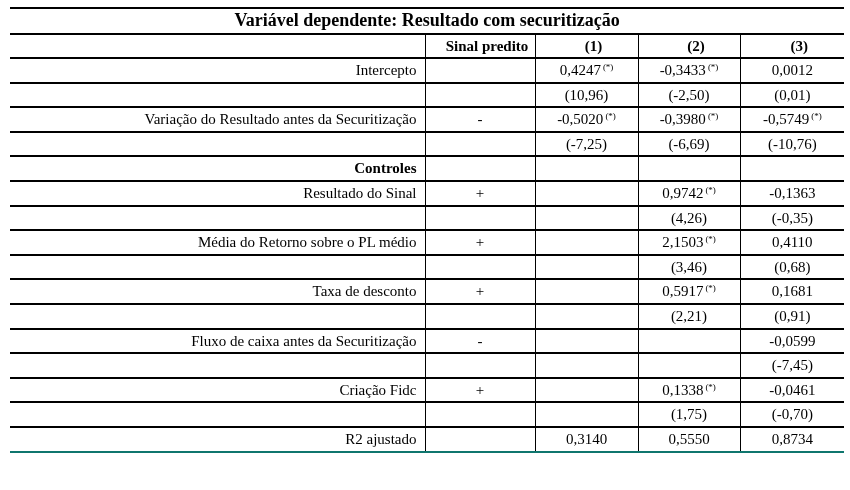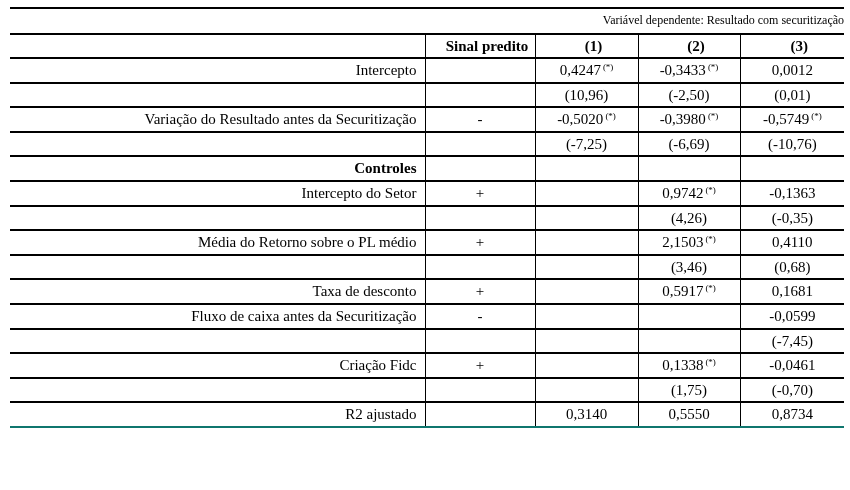--- a/index.html
+++ b/index.html
@@ -31,23 +31,23 @@
     height: 22.6px;
     line-height: 1.1;
     overflow: hidden;
     white-space: nowrap;
   }
   .results-table tbody tr:last-child td {
     border-bottom: 2px solid #0f766e;
   }
   tr.title-row th {
     height: 24px;
-    text-align: right;
-    font-weight: normal;
-    font-size: 12px;
+    text-align: center;
+    font-weight: bold;
+    font-size: 18px;
   }
   tr.header-row th {
     height: 22px;
     text-align: center;
     font-weight: bold;
     padding-left: 14px;
   }
   .vline {
     border-left: 1px solid #000000;
   }
@@ -125,21 +125,21 @@
           <td class="val vline">(-10,76)</td>
         </tr>
         <tr>
           <td class="lbl bold">Controles</td>
           <td class="sgn vline"></td>
           <td class="val vline"></td>
           <td class="val vline"></td>
           <td class="val vline"></td>
         </tr>
         <tr>
-          <td class="lbl">Intercepto do Setor</td>
+          <td class="lbl">Resultado do Sinal</td>
           <td class="sgn vline">+</td>
           <td class="val vline"></td>
           <td class="val vline">0,9742<sup class="sig">(*)</sup></td>
           <td class="val vline">-0,1363</td>
         </tr>
         <tr>
           <td class="lbl"></td>
           <td class="sgn vline"></td>
           <td class="val vline"></td>
           <td class="val vline">(4,26)</td>
@@ -158,20 +158,27 @@
           <td class="val vline"></td>
           <td class="val vline">(3,46)</td>
           <td class="val vline">(0,68)</td>
         </tr>
         <tr>
           <td class="lbl">Taxa de desconto</td>
           <td class="sgn vline">+</td>
           <td class="val vline"></td>
           <td class="val vline">0,5917<sup class="sig">(*)</sup></td>
           <td class="val vline">0,1681</td>
+        </tr>
+        <tr>
+          <td class="lbl"></td>
+          <td class="sgn vline"></td>
+          <td class="val vline"></td>
+          <td class="val vline">(2,21)</td>
+          <td class="val vline">(0,91)</td>
         </tr>
         <tr>
           <td class="lbl">Fluxo de caixa antes da Securitização</td>
           <td class="sgn vline">-</td>
           <td class="val vline"></td>
           <td class="val vline"></td>
           <td class="val vline">-0,0599</td>
         </tr>
         <tr>
           <td class="lbl"></td>

